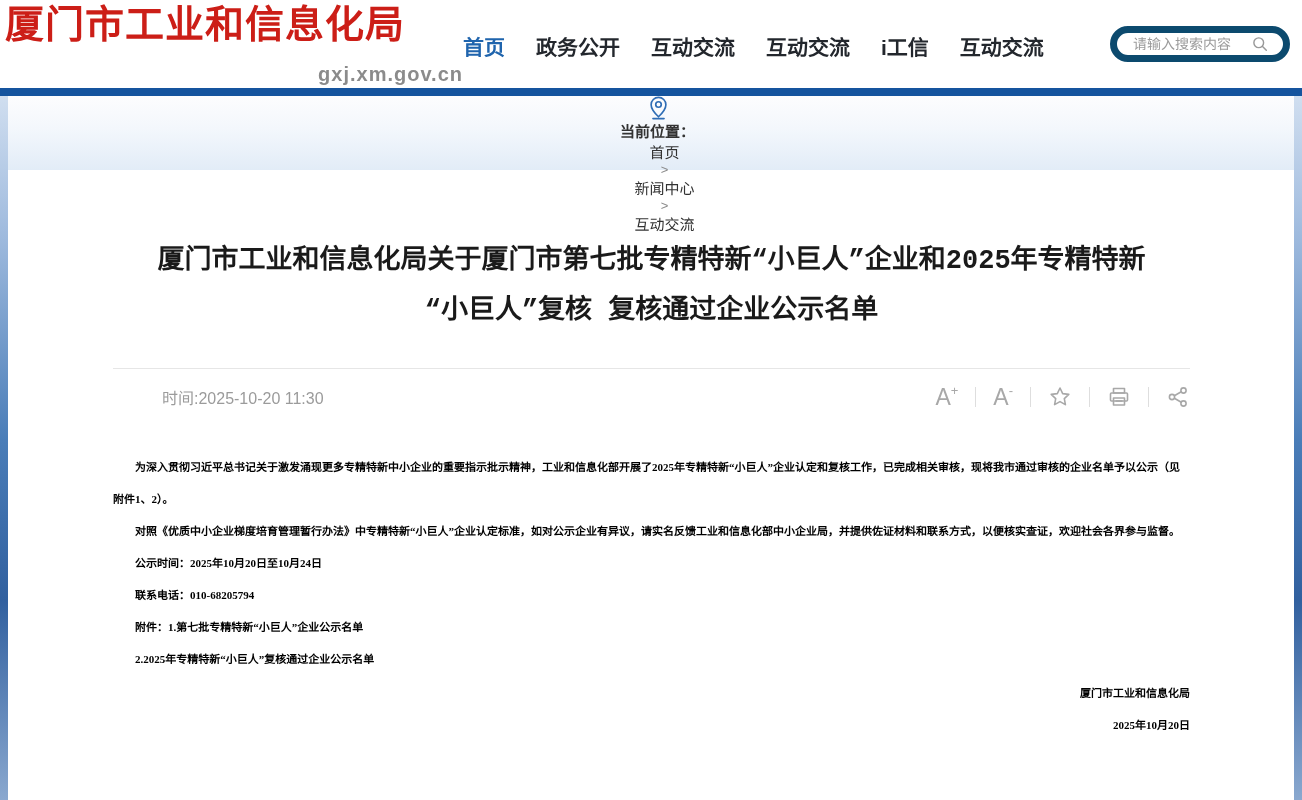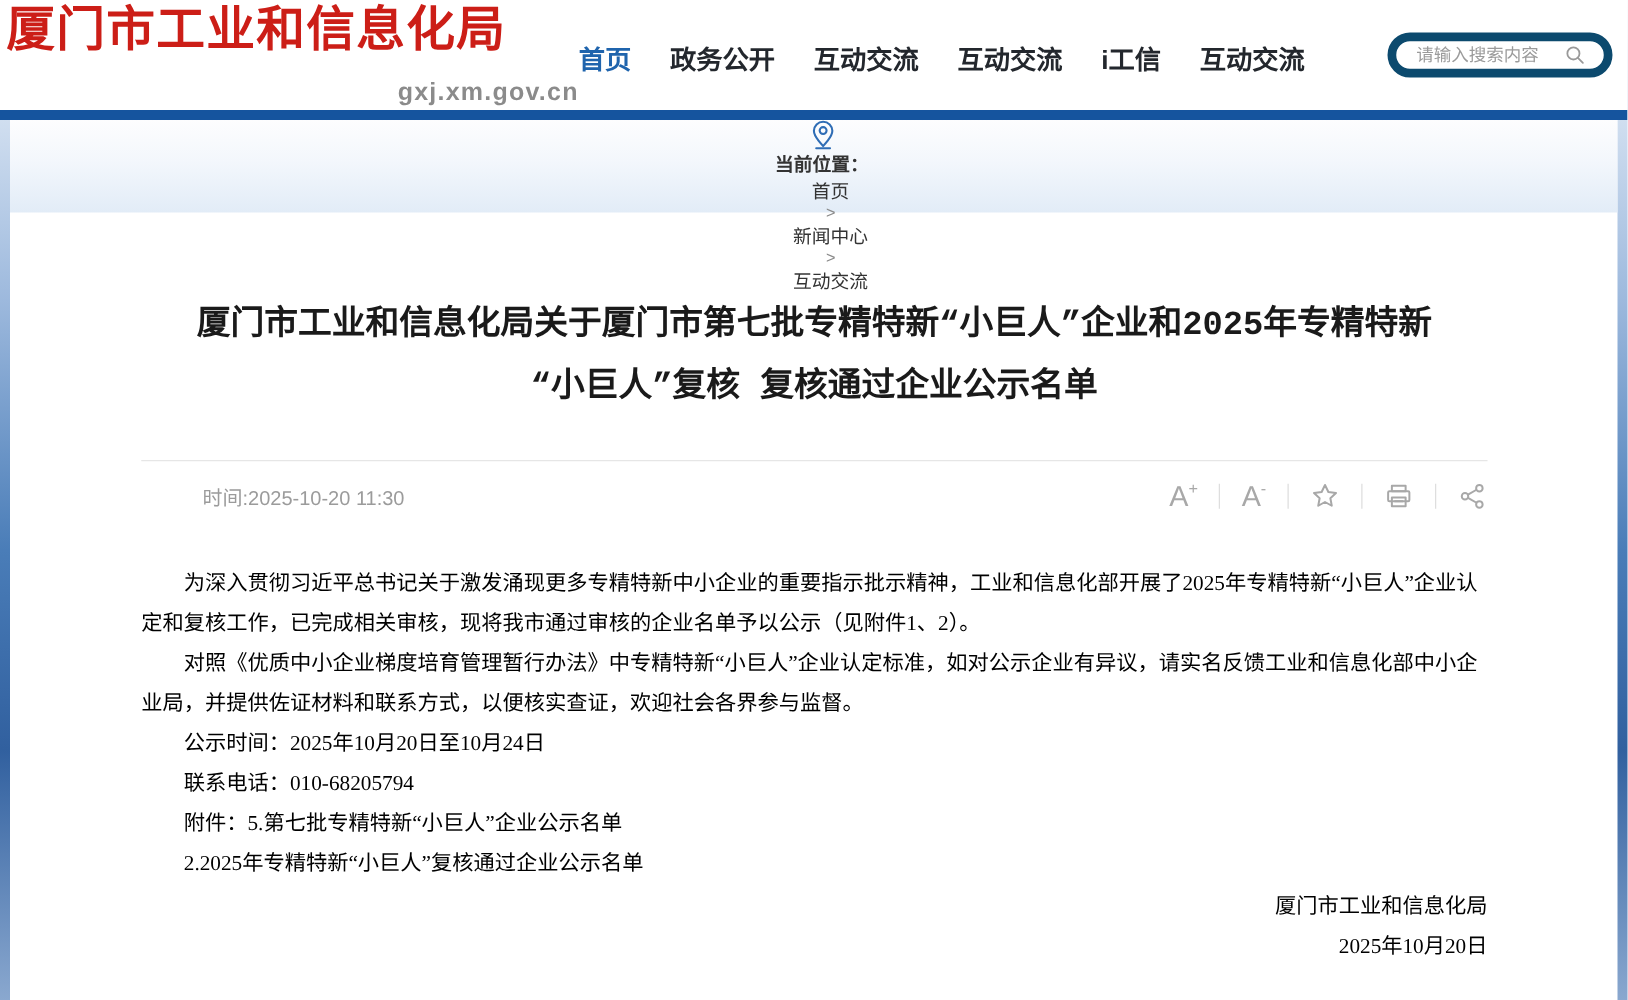--- a/index.html
+++ b/index.html
@@ -82,21 +82,21 @@
     background: none; border: none; cursor: pointer; color: #a8a8a8;
     font-size: 23px; line-height: 23px; display: flex; align-items: flex-start;
     font-family: "Liberation Sans", "DejaVu Sans", sans-serif; padding: 0;
   }
   .tool-btn sup { font-size: 13px; line-height: 13px; margin-top: -2px; }
   .tool-sep { width: 1px; height: 20px; background: #dedede; }
 
   .article-body {
     padding-top: 26px;
     font-family: "Liberation Serif", "DejaVu Serif", serif;
-    font-size: 17px; line-height: 32px; color: #000;
+    font-size: 11px; line-height: 32px; color: #000; font-weight: bold;
   }
   .article-body p { text-indent: 2em; margin: 0; }
 
   .signature { margin-top: 2px; text-align: right; }
   .signature p { text-indent: 0; }
 </style>
 </head>
 <body>
 
 <header class="site-header">
@@ -193,21 +193,21 @@
           </svg>
         </button>
       </div>
     </div>
 
     <article class="article-body">
       <p>为深入贯彻习近平总书记关于激发涌现更多专精特新中小企业的重要指示批示精神，工业和信息化部开展了2025年专精特新“小巨人”企业认定和复核工作，已完成相关审核，现将我市通过审核的企业名单予以公示（见附件1、2）。</p>
       <p>对照《优质中小企业梯度培育管理暂行办法》中专精特新“小巨人”企业认定标准，如对公示企业有异议，请实名反馈工业和信息化部中小企业局，并提供佐证材料和联系方式，以便核实查证，欢迎社会各界参与监督。</p>
       <p>公示时间：2025年10月20日至10月24日</p>
       <p>联系电话：010-68205794</p>
-      <p>附件：5.第七批专精特新“小巨人”企业公示名单</p>
+      <p>附件：1.第七批专精特新“小巨人”企业公示名单</p>
       <p>2.2025年专精特新“小巨人”复核通过企业公示名单</p>
 
       <div class="signature">
         <p>厦门市工业和信息化局</p>
         <p>2025年10月20日</p>
       </div>
     </article>
 
   </div>
 </main>

